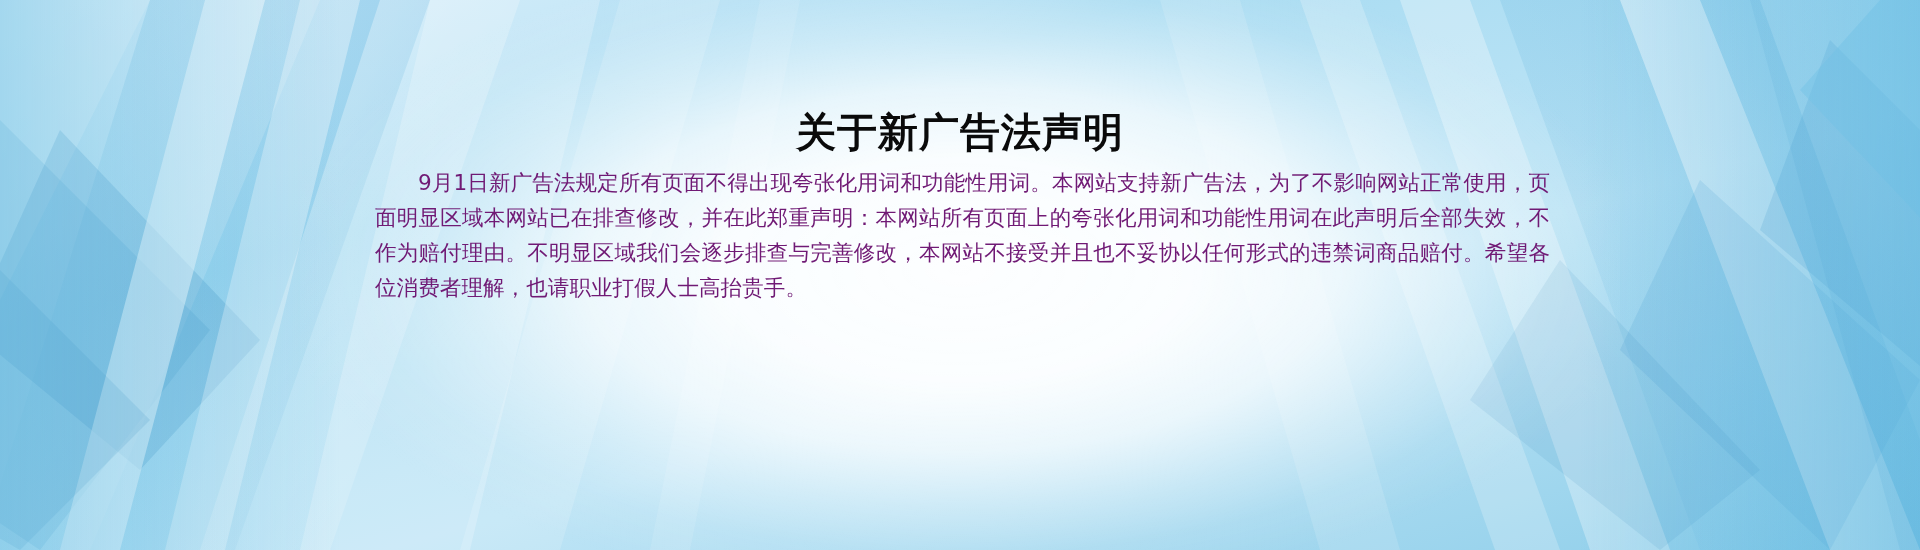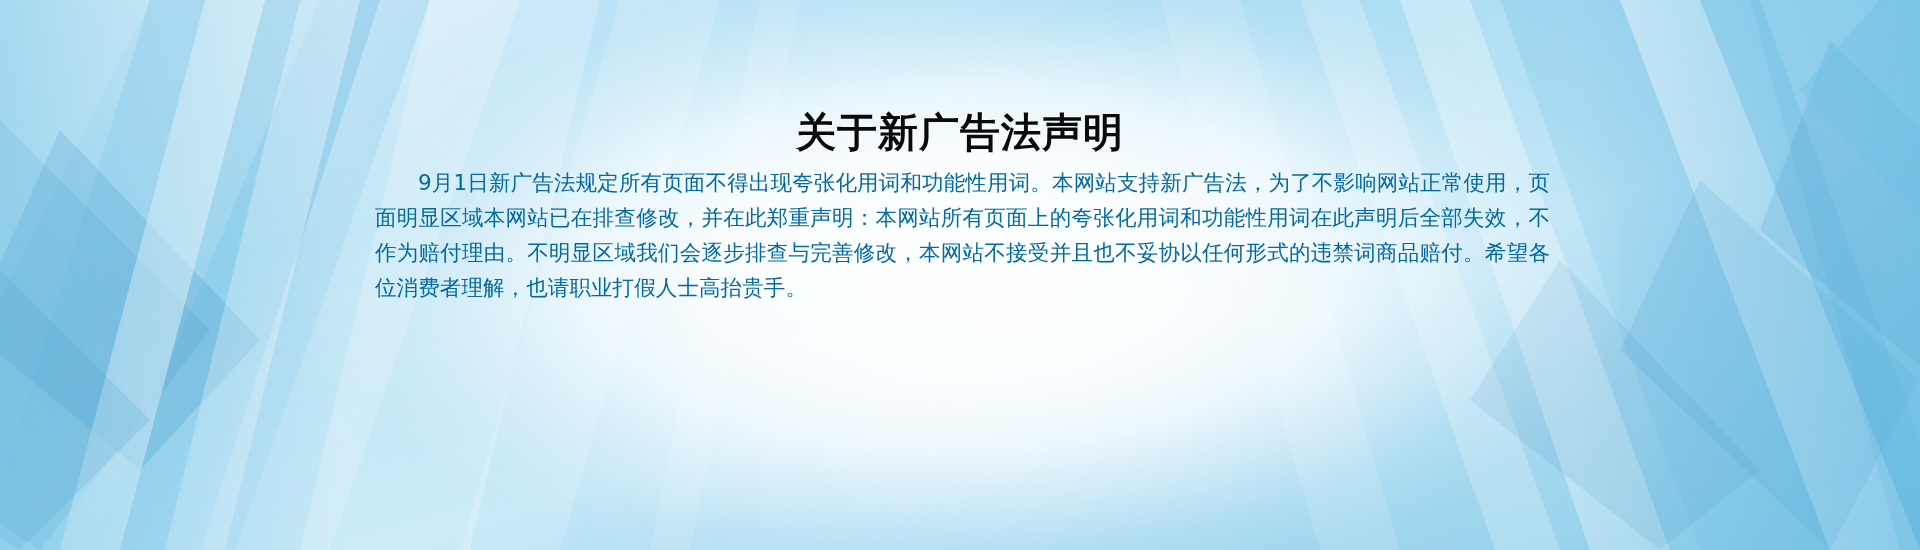--- a/index.html
+++ b/index.html
@@ -46,21 +46,21 @@
     font-family:"DejaVu Sans","Liberation Sans",sans-serif;
   }
   #body-copy {
     position:absolute;
     left:375px; top:148px;
     width:1175px;
   }
   #body-copy p {
     font-size:21.5px;
     line-height:35px;
-    color:#0369a1;
+    color:#701a75;
     text-align:justify;
     text-align-last:left;
     font-family:"DejaVu Sans","Liberation Sans",sans-serif;
     letter-spacing:0.1px;
   }
   #para-main { text-indent:2em; }
   #para-note { text-indent:0; }
 </style>
 </head>
 <body>

